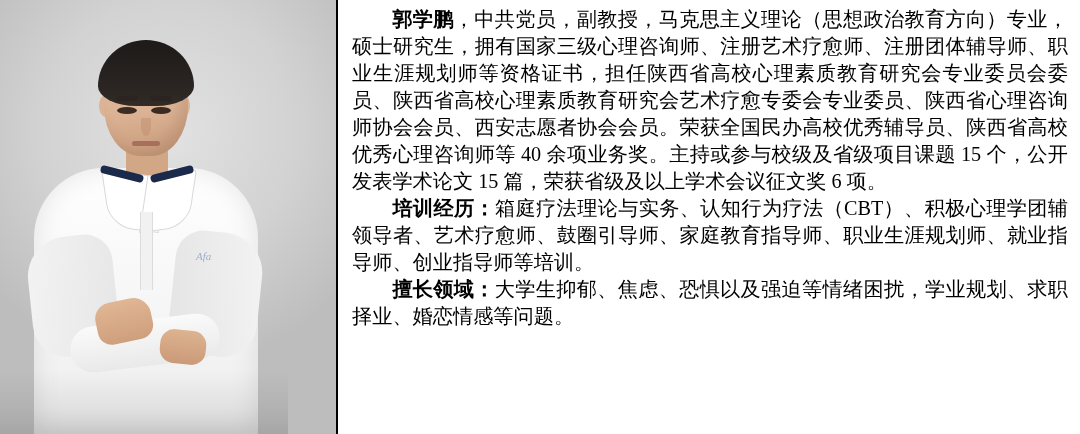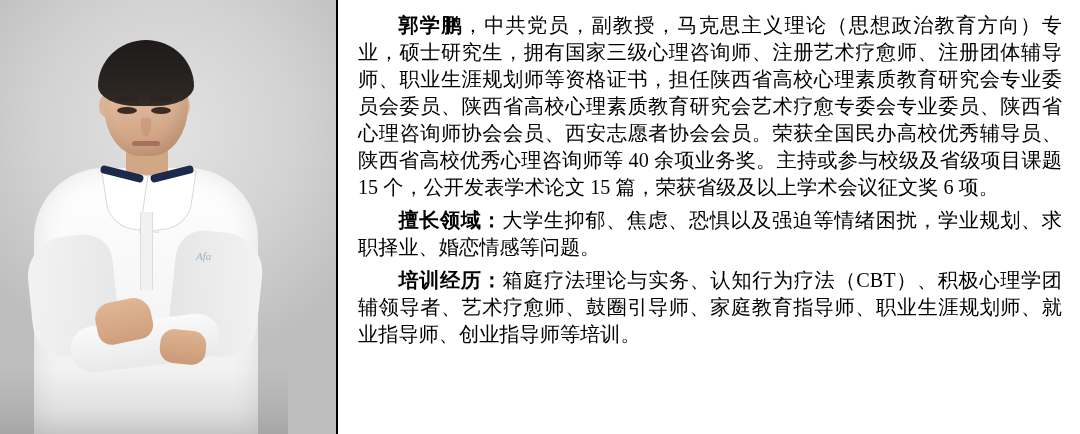--- a/index.html
+++ b/index.html
@@ -239,21 +239,21 @@
   }
   
   .text-pane {
     flex: 1 1 auto;
     height: 434px;
     box-sizing: border-box;
     padding: 6px 12px 4px 14px;
     overflow: hidden;
   }
   .para {
-    margin: 6px;
+    margin: 0;
     font-size: 20.2px;
     line-height: 1.335;
     color: #000000;
     text-align: justify;
     text-justify: inter-ideograph;
     letter-spacing: 0;
   }
   .para.indent { text-indent: 2em; }
   .name, .label {
     font-weight: bold;
@@ -289,17 +289,17 @@
     <div class="nose"></div>
     <div class="mouth"></div>
     <div class="logo-dot">Afa</div>
     <div class="shadow-bottom"></div>
   </div>
 
   <div class="divider"></div>
 
   <div class="text-pane">
     <p class="para indent"><span class="label">郭学鹏</span>，中共党员，副教授，马克思主义理论（思想政治教育方向）专业，硕士研究生，拥有国家三级心理咨询师、注册艺术疗愈师、注册团体辅导师、职业生涯规划师等资格证书，担任陕西省高校心理素质教育研究会专业委员会委员、陕西省高校心理素质教育研究会艺术疗愈专委会专业委员、陕西省心理咨询师协会会员、西安志愿者协会会员。荣获全国民办高校优秀辅导员、陕西省高校优秀心理咨询师等 40 余项业务奖。主持或参与校级及省级项目课题 15 个，公开发表学术论文 15 篇，荣获省级及以上学术会议征文奖 6 项。</p>
+    <p class="para indent"><span class="label">培训经历：</span>箱庭疗法理论与实务、认知行为疗法（CBT）、积极心理学团辅领导者、艺术疗愈师、鼓圈引导师、家庭教育指导师、职业生涯规划师、就业指导师、创业指导师等培训。</p>
     <p class="para indent"><span class="label">擅长领域：</span>大学生抑郁、焦虑、恐惧以及强迫等情绪困扰，学业规划、求职择业、婚恋情感等问题。</p>
-    <p class="para indent"><span class="label">培训经历：</span>箱庭疗法理论与实务、认知行为疗法（CBT）、积极心理学团辅领导者、艺术疗愈师、鼓圈引导师、家庭教育指导师、职业生涯规划师、就业指导师、创业指导师等培训。</p>
   </div>
 
 </div>
 
 </body></html>

